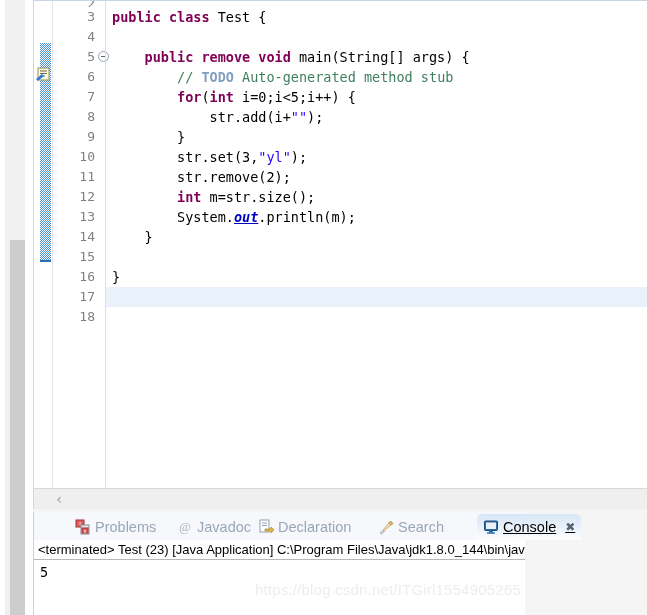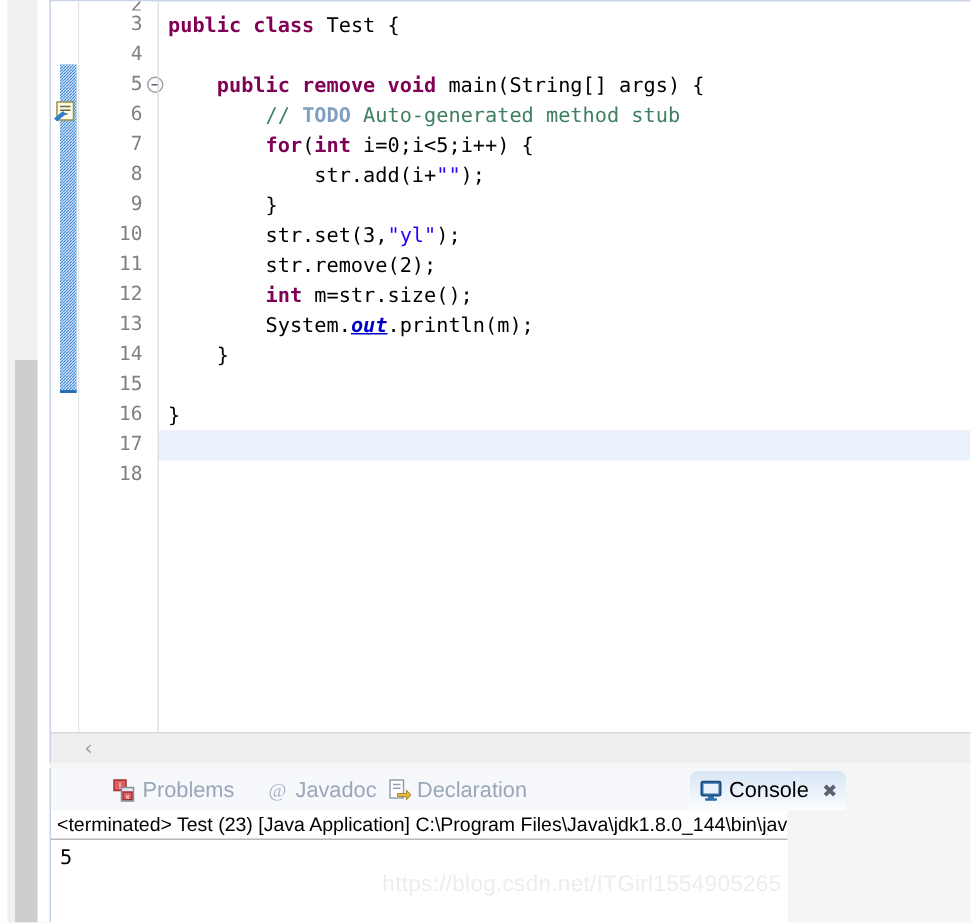--- a/index.html
+++ b/index.html
@@ -330,21 +330,29 @@
         </div>
         <div class="tab" style="left: 218px;">
           <span class="ticon"><svg width="16" height="16" viewBox="0 0 16 16">
               <rect x="2" y="1" width="9" height="12" fill="#ffffff" stroke="#8fa0b2"></rect>
               <line x1="4" y1="4" x2="9" y2="4" stroke="#8fa0b2"></line>
               <line x1="4" y1="6.5" x2="9" y2="6.5" stroke="#8fa0b2"></line>
               <path d="M7 10 L13 10 L13 8 L16 11 L13 14 L13 12 L7 12 Z" fill="#e8b84a" stroke="#b08a20" stroke-width="0.7"></path>
             </svg></span>
           <span>Declaration</span>
         </div>
-        <div class="tab active" style="left: 426px;">
+        <div class="tab" style="left: 338px;">
+          <span class="ticon"><svg width="16" height="16" viewBox="0 0 16 16">
+              <path d="M2 14 L5 11 L6.5 12.5 L3.5 15 Z" fill="#d9d9d9" stroke="#9a9a9a" stroke-width="0.7"></path>
+              <path d="M5.5 10.5 L11 4 L13 6 L6.5 11.5 Z" fill="#f3ddb0" stroke="#b89a5a" stroke-width="0.7"></path>
+              <path d="M11 3.5 L13.5 6 L15 4.5 L12.5 2 Z" fill="#d8b070" stroke="#a88a40" stroke-width="0.7"></path>
+            </svg></span>
+          <span>Search</span>
+        </div>
+        <div class="tab active" style="left: 443px; text-decoration: underline;">
           <span class="ticon"><svg width="16" height="16" viewBox="0 0 16 16">
               <rect x="1.5" y="2" width="13" height="9.5" rx="1" fill="#2e6ca8" stroke="#1d4a78"></rect>
               <rect x="3" y="3.5" width="10" height="6.5" fill="#e9f1fb"></rect>
               <rect x="6" y="11.5" width="4" height="2" fill="#2e6ca8"></rect>
               <rect x="4" y="13.2" width="8" height="1.6" rx="0.6" fill="#2e6ca8"></rect>
             </svg></span>
           <span>Console</span>
           <span class="closex">✖</span>
         </div>
       </div>

